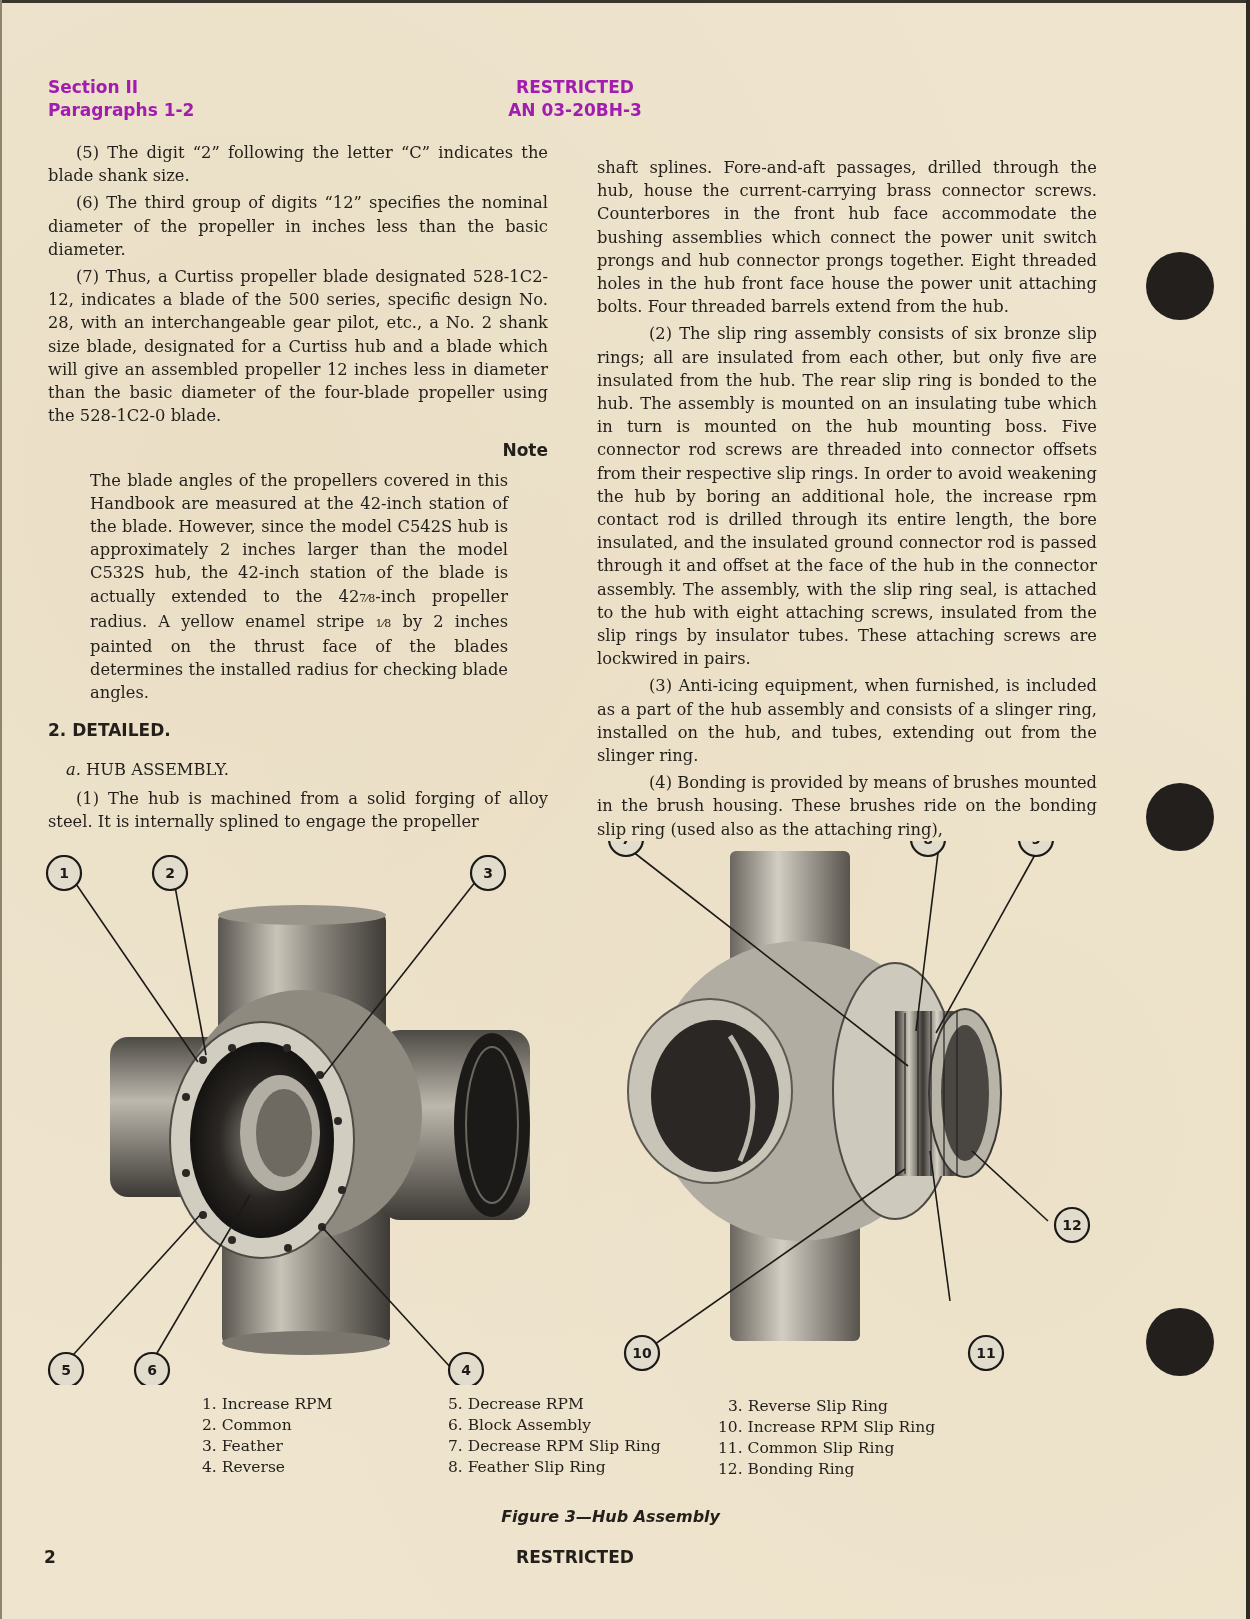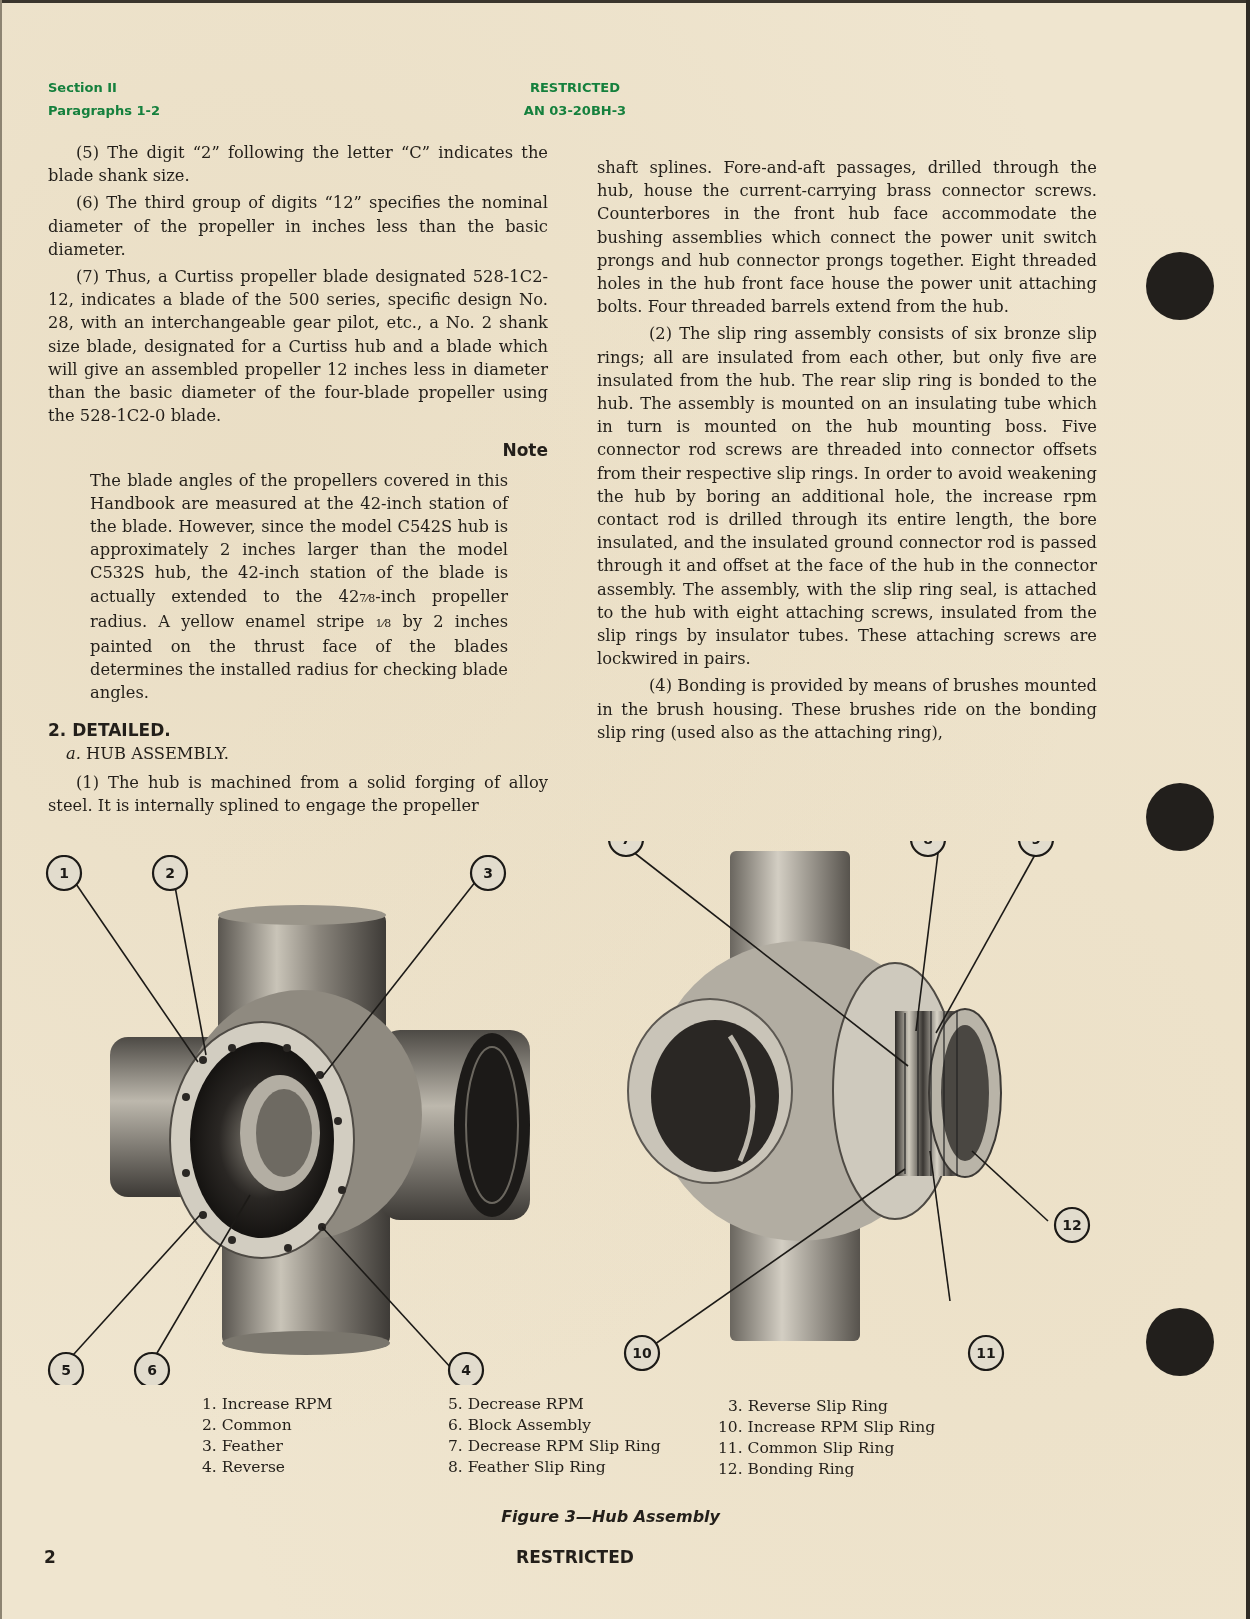--- a/index.html
+++ b/index.html
@@ -10,33 +10,33 @@
         radial-gradient(ellipse at 20% 30%, rgba(210,190,150,0.18), transparent 60%),
         radial-gradient(ellipse at 80% 70%, rgba(220,200,160,0.15), transparent 60%);
       position: relative;
       font-family: "DejaVu Serif", "Liberation Serif", serif;
       color: #231f1a;
     }
     .page-edge-top { position: absolute; left: 0; top: 0; width: 1250px; height: 3px; background: #3a352d; }
     .page-edge-right { position: absolute; right: 0; top: 0; width: 4px; height: 1619px; background: #2e2a24; }
     .page-edge-left { position: absolute; left: 0; top: 0; width: 2px; height: 1619px; background: #8d8472; }
 
-    .hdr { position: absolute; font-family: "DejaVu Sans", "Liberation Sans", sans-serif; font-weight: bold; font-size: 13px; line-height: 23px; color: #15803d; }
+    .hdr { position: absolute; font-family: "DejaVu Sans", "Liberation Sans", sans-serif; font-weight: bold; font-size: 17px; line-height: 23px; color: #a21caf; }
     .hdr-left { left: 48px; top: 76px; }
     .hdr-center { left: 470px; top: 76px; width: 210px; text-align: center; }
 
     .col { position: absolute; font-size: 16.3px; line-height: 23.2px; text-align: justify; }
     .col-left { left: 48px; top: 141px; width: 500px; }
     .col-right { left: 597px; top: 156px; width: 500px; }
     .col p { margin-bottom: 4px; }
     .col p.ind { text-indent: 28px; }
     .col p.ind-big { text-indent: 52px; }
     .note-title { font-family: "DejaVu Sans", "Liberation Sans", sans-serif; font-weight: bold; font-size: 17px; text-align: right; margin: 12px 0 6px 0; }
     .note-body { padding-left: 42px; padding-right: 40px; }
-    .sec-heading { font-family: "DejaVu Sans", "Liberation Sans", sans-serif; font-weight: bold; font-size: 17px; margin-top: 14px; margin-bottom: 0; }
+    .sec-heading { font-family: "DejaVu Sans", "Liberation Sans", sans-serif; font-weight: bold; font-size: 17px; margin-top: 14px; margin-bottom: 16px; }
     .sub-heading { text-indent: 18px; margin-bottom: 6px !important; }
     .sub-heading i { font-style: italic; }
     .frac { font-size: 11px; }
 
     .figure { position: absolute; }
     .fig-left { left: 40px; top: 855px; width: 520px; height: 530px; }
     .fig-right { left: 600px; top: 841px; width: 500px; height: 530px; }
     .figure svg { position: absolute; left: 0; top: 0; }
     .callout-num { font-family: "DejaVu Sans", "Liberation Sans", sans-serif; font-weight: bold; font-size: 14px; }
 
@@ -78,20 +78,21 @@
   <div class="note-title">Note</div>
   <p class="note-body"><span>The blade angles of the propellers covered in this Handbook are measured at the 42-inch station of the blade. However, since the model C542S hub is approximately 2 inches larger than the model C532S hub, the 42-inch station of the blade is actually extended to the 42</span><span class="frac">7⁄8</span><span>-inch propeller radius. A yellow enamel stripe </span><span class="frac">1⁄8</span><span> by 2 inches painted on the thrust face of the blades determines the installed radius for checking blade angles.</span></p>
   <div class="sec-heading">2. DETAILED.</div>
   <p class="sub-heading"><i>a.</i> <span>HUB ASSEMBLY.</span></p>
   <p class="ind">(1) The hub is machined from a solid forging of alloy steel. It is internally splined to engage the propeller</p>
 </div>
 
 <div class="col col-right">
   <p>shaft splines. Fore-and-aft passages, drilled through the hub, house the current-carrying brass connector screws. Counterbores in the front hub face accommodate the bushing assemblies which connect the power unit switch prongs and hub connector prongs together. Eight threaded holes in the hub front face house the power unit attaching bolts. Four threaded barrels extend from the hub.</p>
   <p class="ind-big">(2) The slip ring assembly consists of six bronze slip rings; all are insulated from each other, but only five are insulated from the hub. The rear slip ring is bonded to the hub. The assembly is mounted on an insulating tube which in turn is mounted on the hub mounting boss. Five connector rod screws are threaded into connector offsets from their respective slip rings. In order to avoid weakening the hub by boring an additional hole, the increase rpm contact rod is drilled through its entire length, the bore insulated, and the insulated ground connector rod is passed through it and offset at the face of the hub in the connector assembly. The assembly, with the slip ring seal, is attached to the hub with eight attaching screws, insulated from the slip rings by insulator tubes. These attaching screws are lockwired in pairs.</p>
+  <p class="ind-big">(3) Anti-icing equipment, when furnished, is included as a part of the hub assembly and consists of a slinger ring, installed on the hub, and tubes, extending out from the slinger ring.</p>
   <p class="ind-big">(4) Bonding is provided by means of brushes mounted in the brush housing. These brushes ride on the bonding slip ring (used also as the attaching ring),</p>
 </div>
 
 <div class="figure fig-left">
   <svg width="520" height="530" viewBox="0 0 520 530">
     <defs>
       <linearGradient id="metalV" x1="0" y1="0" x2="1" y2="0">
         <stop offset="0" stop-color="#5a5650"></stop>
         <stop offset="0.35" stop-color="#c9c4b8"></stop>
         <stop offset="0.6" stop-color="#8a857c"></stop>

